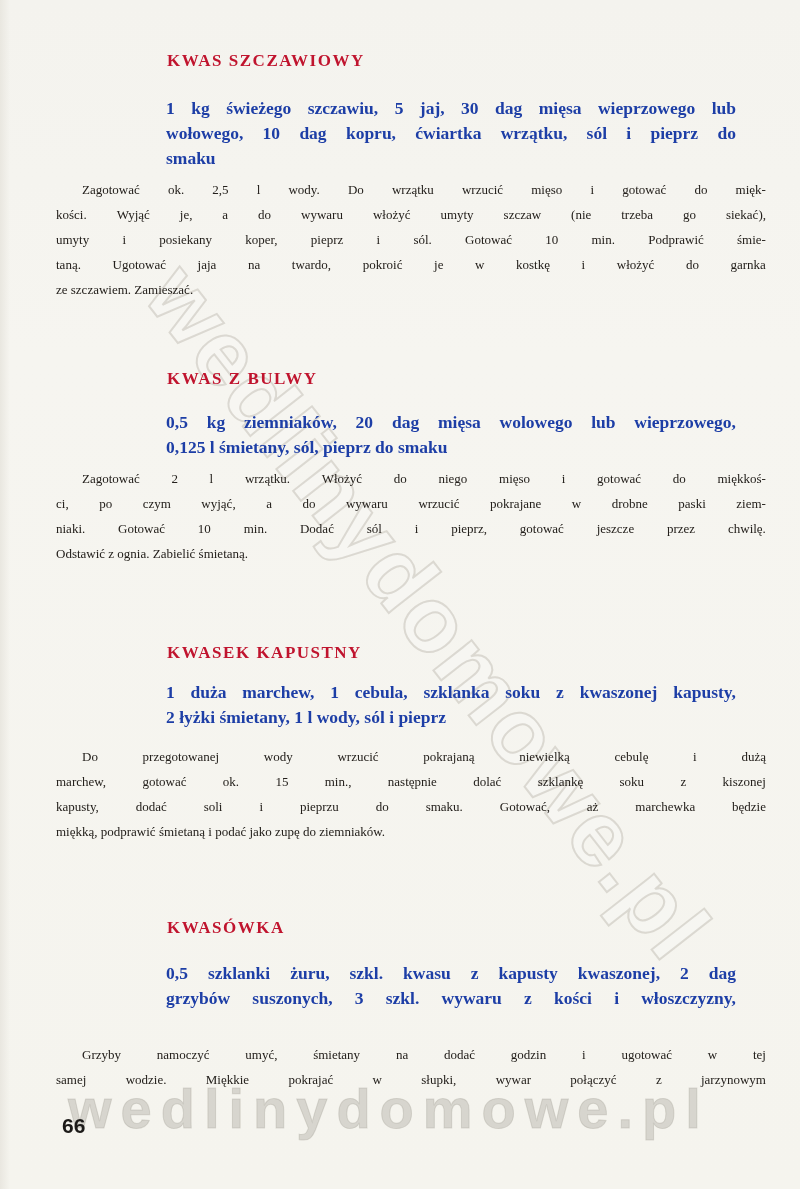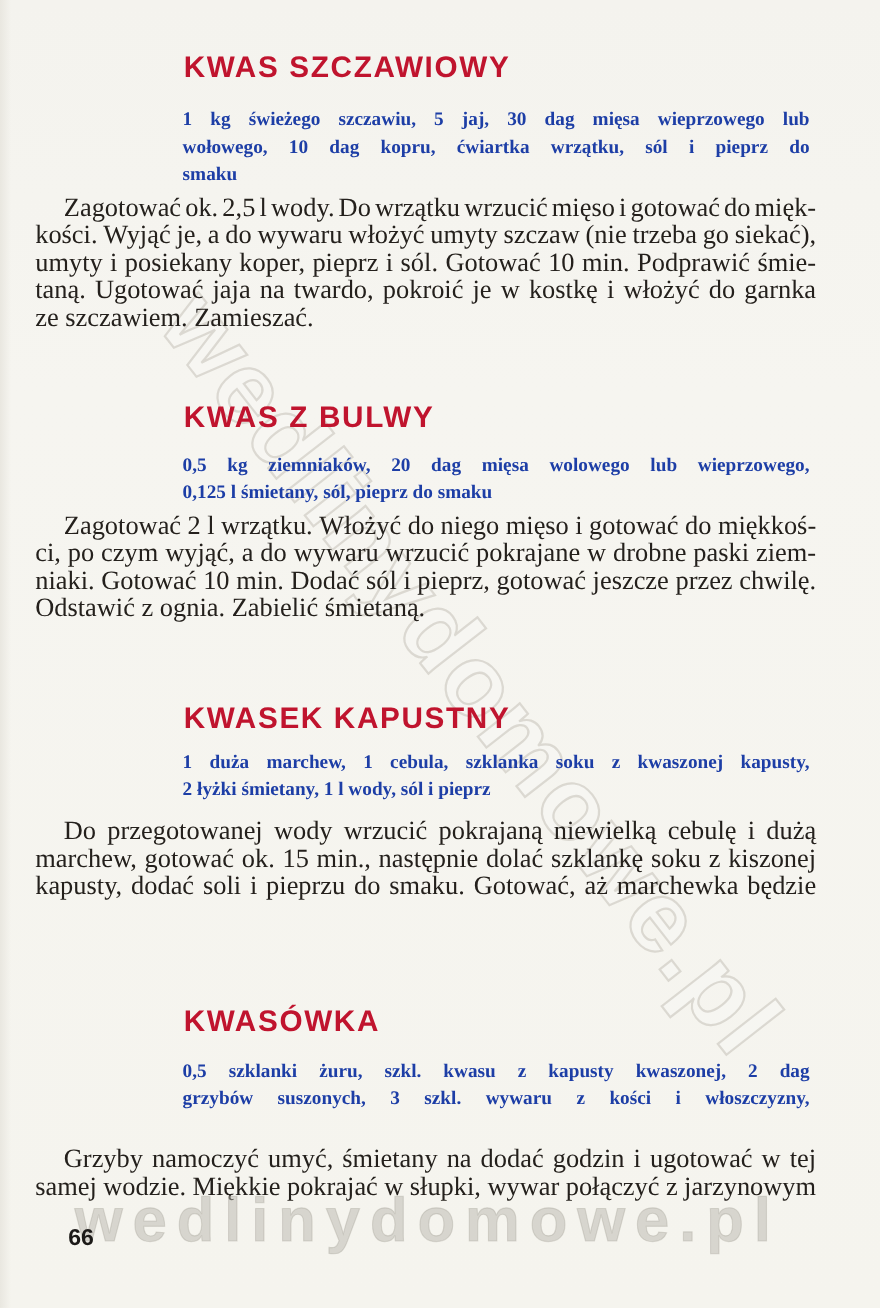--- a/index.html
+++ b/index.html
@@ -8,37 +8,37 @@
     width:800px;height:1189px;
     background:
       linear-gradient(90deg, #e9e7e0 0px, rgba(246,245,240,0) 10px),
       linear-gradient(180deg, #f4f3ee 0%, #f6f5f0 30%, #f5f4ee 100%);
     background-color:#f5f4ee;
     overflow:hidden;
     font-family:"Liberation Serif", serif;
   }
   .heading{
     position:absolute;left:167px;
-    font-family:Liberation Sans, sans-serif;
+    font-family:Liberation Serif, serif;
     font-weight:bold;
-    font-size:27px;line-height:30px;
+    font-size:17px;line-height:30px;
     letter-spacing:1.5px;
     color:#c0142e;
     white-space:nowrap;
   }
   .ingredients{
     position:absolute;left:166px;width:570px;
     font-family:"Liberation Serif", serif;
     font-weight:bold;
     font-size:17.5px;line-height:25px;
     color:#1d3ea6;
   }
   .bodytext{
-    position:absolute;left:32px;width:710px;
-    font-size:24px;line-height:25px;
+    position:absolute;left:56px;width:710px;
+    font-size:13px;line-height:25px;
     color:#24201c;
   }
   .bodytext .tline:first-child{padding-left:26px;}
   .tline{display:flex;justify-content:space-between;white-space:nowrap;}
   .tline.plain{display:block;white-space:normal;}
   .pagenum{
     position:absolute;left:62px;top:1114px;
     font-family:Liberation Sans, sans-serif;
     font-weight:bold;font-size:21px;color:#1c1a18;
   }
@@ -270,20 +270,21 @@
         <span>soli</span>
         <span>i</span>
         <span>pieprzu</span>
         <span>do</span>
         <span>smaku.</span>
         <span>Gotować,</span>
         <span>aż</span>
         <span>marchewka</span>
         <span>będzie</span>
       </div>
+      <div class="tline plain">miękką, podprawić śmietaną i podać jako zupę do ziemniaków.</div>
     </div>
 
   <div class="heading" style="top:913px">KWASÓWKA</div>
   <div class="ingredients" style="top:961px">
       <div class="tline">
         <span>0,5</span>
         <span>szklanki</span>
         <span>żuru,</span>
         <span>szkl.</span>
         <span>kwasu</span>

